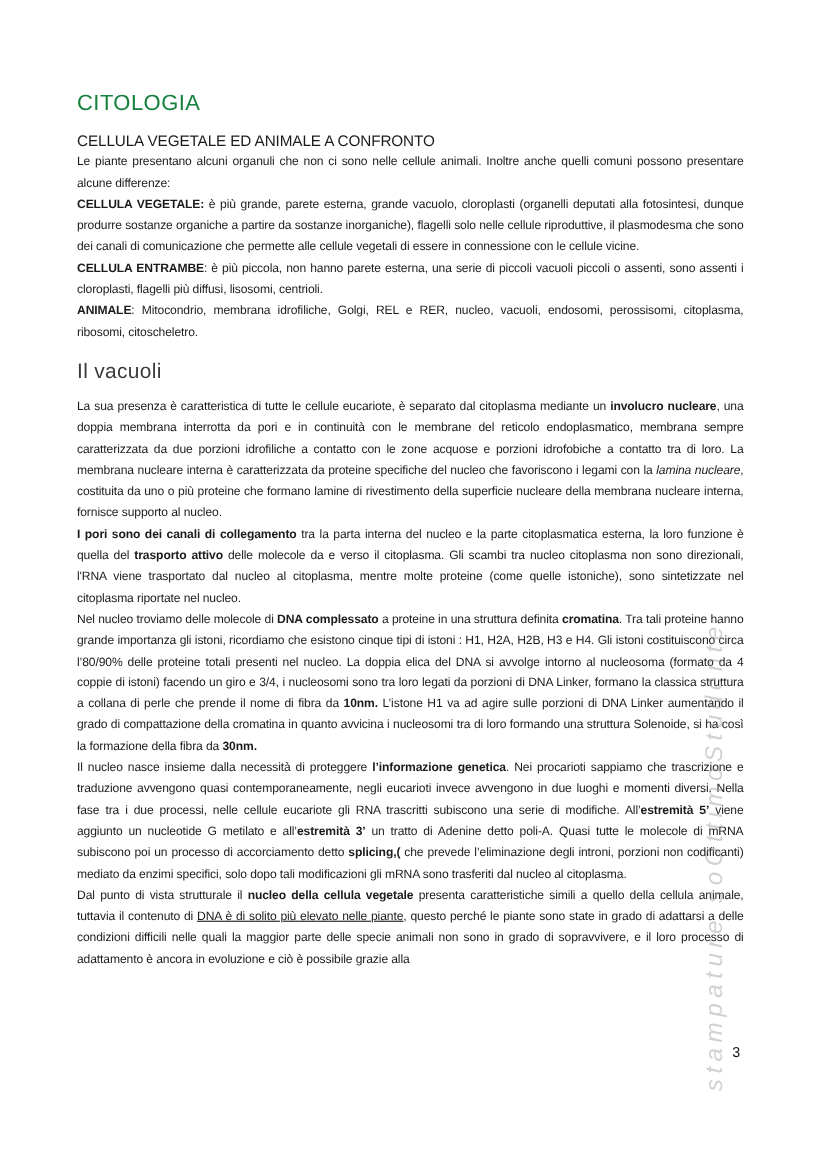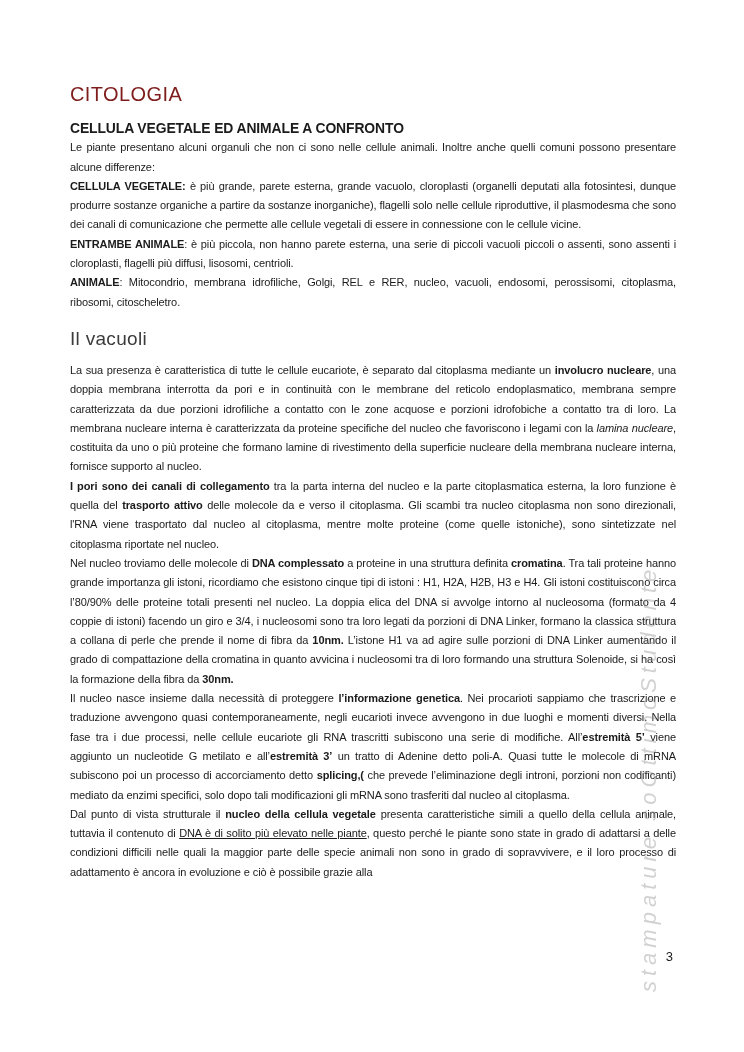--- a/index.html
+++ b/index.html
@@ -18,21 +18,21 @@
   }
   .content {
     position: absolute;
     left: 70px;
     top: 82px;
     width: 606px;
   }
   .doc-title {
     font-size: 20px;
     font-weight: 400;
-    color: #7f1d1d;
+    color: #15803d;
     letter-spacing: 0.4px;
     margin: 0 0 13px 0;
     line-height: 24px;
   }
   .doc-h2 {
     font-size: 19px;
     font-weight: 400;
     color: #3b3b3b;
     letter-spacing: 0.3px;
     margin: 15px 0 11px 0;
@@ -46,21 +46,20 @@
     margin: 0;
   }
   .para.gap {
   }
   .subtitle {
     font-size: 13.9px;
     line-height: 19.3px;
     letter-spacing: -0.1px;
     margin: 0;
     text-align: left;
-    font-weight: bold;
   }
   .watermark {
     position: absolute;
     left: 636px;
     top: 992px;
     width: 500px;
     transform: rotate(-90deg);
     transform-origin: 0 0;
     font-size: 22px;
     font-style: italic;
@@ -85,21 +84,21 @@
   <div class="content">
 
     <h1 class="doc-title">CITOLOGIA</h1>
 
     <p class="subtitle">CELLULA VEGETALE ED ANIMALE A CONFRONTO</p>
 
     <p class="para"><span>Le piante presentano alcuni organuli che non ci sono nelle cellule animali. Inoltre anche quelli comuni possono presentare alcune differenze:</span></p>
 
     <p class="para"><span style="font-weight: bold;">CELLULA VEGETALE: </span><span>è più grande, parete esterna, grande vacuolo, cloroplasti (organelli deputati alla fotosintesi, dunque produrre sostanze organiche a partire da sostanze inorganiche), flagelli solo nelle cellule riproduttive, il plasmodesma che sono dei canali di comunicazione che permette alle cellule vegetali di essere in connessione con le cellule vicine.</span></p>
 
-    <p class="para"><span style="font-weight: bold;">ENTRAMBE ANIMALE</span><span>: è più piccola, non hanno parete esterna, una serie di piccoli vacuoli piccoli o assenti, sono assenti i cloroplasti, flagelli più diffusi, lisosomi, centrioli.</span></p>
+    <p class="para"><span style="font-weight: bold;">CELLULA ENTRAMBE</span><span>: è più piccola, non hanno parete esterna, una serie di piccoli vacuoli piccoli o assenti, sono assenti i cloroplasti, flagelli più diffusi, lisosomi, centrioli.</span></p>
 
     <p class="para"><span style="font-weight: bold;">ANIMALE</span><span>: Mitocondrio, membrana idrofiliche, Golgi, REL e RER, nucleo, vacuoli, endosomi, perossisomi, citoplasma, ribosomi, citoscheletro.</span></p>
 
     <h2 class="doc-h2">Il vacuoli</h2>
 
     <p class="para"><span>La sua presenza è caratteristica di tutte le cellule eucariote, è separato dal citoplasma mediante un </span><span style="font-weight: bold;">involucro nucleare</span><span>, una doppia membrana interrotta da pori e in continuità con le membrane del reticolo endoplasmatico, membrana sempre caratterizzata da due porzioni idrofiliche a contatto con le zone acquose e porzioni idrofobiche a contatto tra di loro. La membrana nucleare interna è caratterizzata da proteine specifiche del nucleo che favoriscono i legami con la </span><span style="font-style: italic;">lamina nucleare</span><span>, costituita da uno o più proteine che formano lamine di rivestimento della superficie nucleare della membrana nucleare interna, fornisce supporto al nucleo.</span></p>
 
     <p class="para gap"><span style="font-weight: bold;">I pori sono dei canali di collegamento</span><span> tra la parta interna del nucleo e la parte citoplasmatica esterna, la loro funzione è quella del </span><span style="font-weight: bold;">trasporto attivo</span><span> delle molecole da e verso il citoplasma. Gli scambi tra nucleo citoplasma non sono direzionali, l'RNA viene trasportato dal nucleo al citoplasma, mentre molte proteine (come quelle istoniche), sono sintetizzate nel citoplasma riportate nel nucleo.</span></p>
 
     <p class="para gap"><span>Nel nucleo troviamo delle molecole di </span><span style="font-weight: bold;">DNA complessato</span><span> a proteine in una struttura definita </span><span style="font-weight: bold;">cromatina</span><span>. Tra tali proteine hanno grande importanza gli istoni, ricordiamo che esistono cinque tipi di istoni : H1, H2A, H2B, H3 e H4. Gli istoni costituiscono circa l’80/90% delle proteine totali presenti nel nucleo. La doppia elica del DNA si avvolge intorno al nucleosoma (formato da 4 coppie di istoni) facendo un giro e 3/4, i nucleosomi sono tra loro legati da porzioni di DNA Linker, formano la classica struttura a collana di perle che prende il nome di fibra da </span><span style="font-weight: bold;">10nm.</span><span> L’istone H1 va ad agire sulle porzioni di DNA Linker aumentando il grado di compattazione della cromatina in quanto avvicina i nucleosomi tra di loro formando una struttura Solenoide, si ha così la formazione della fibra da </span><span style="font-weight: bold;">30nm.</span></p>

